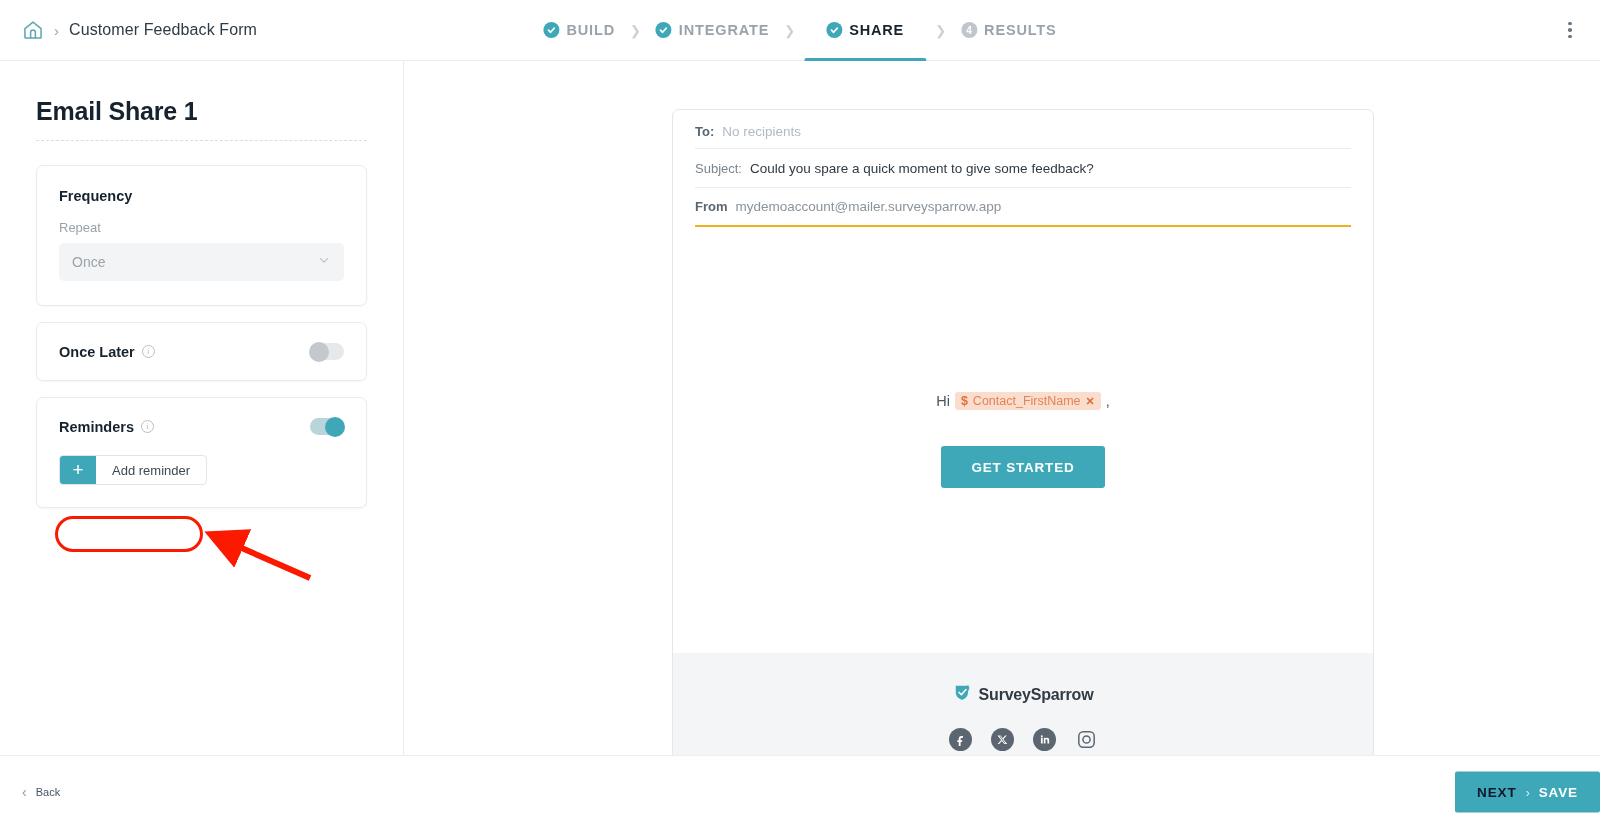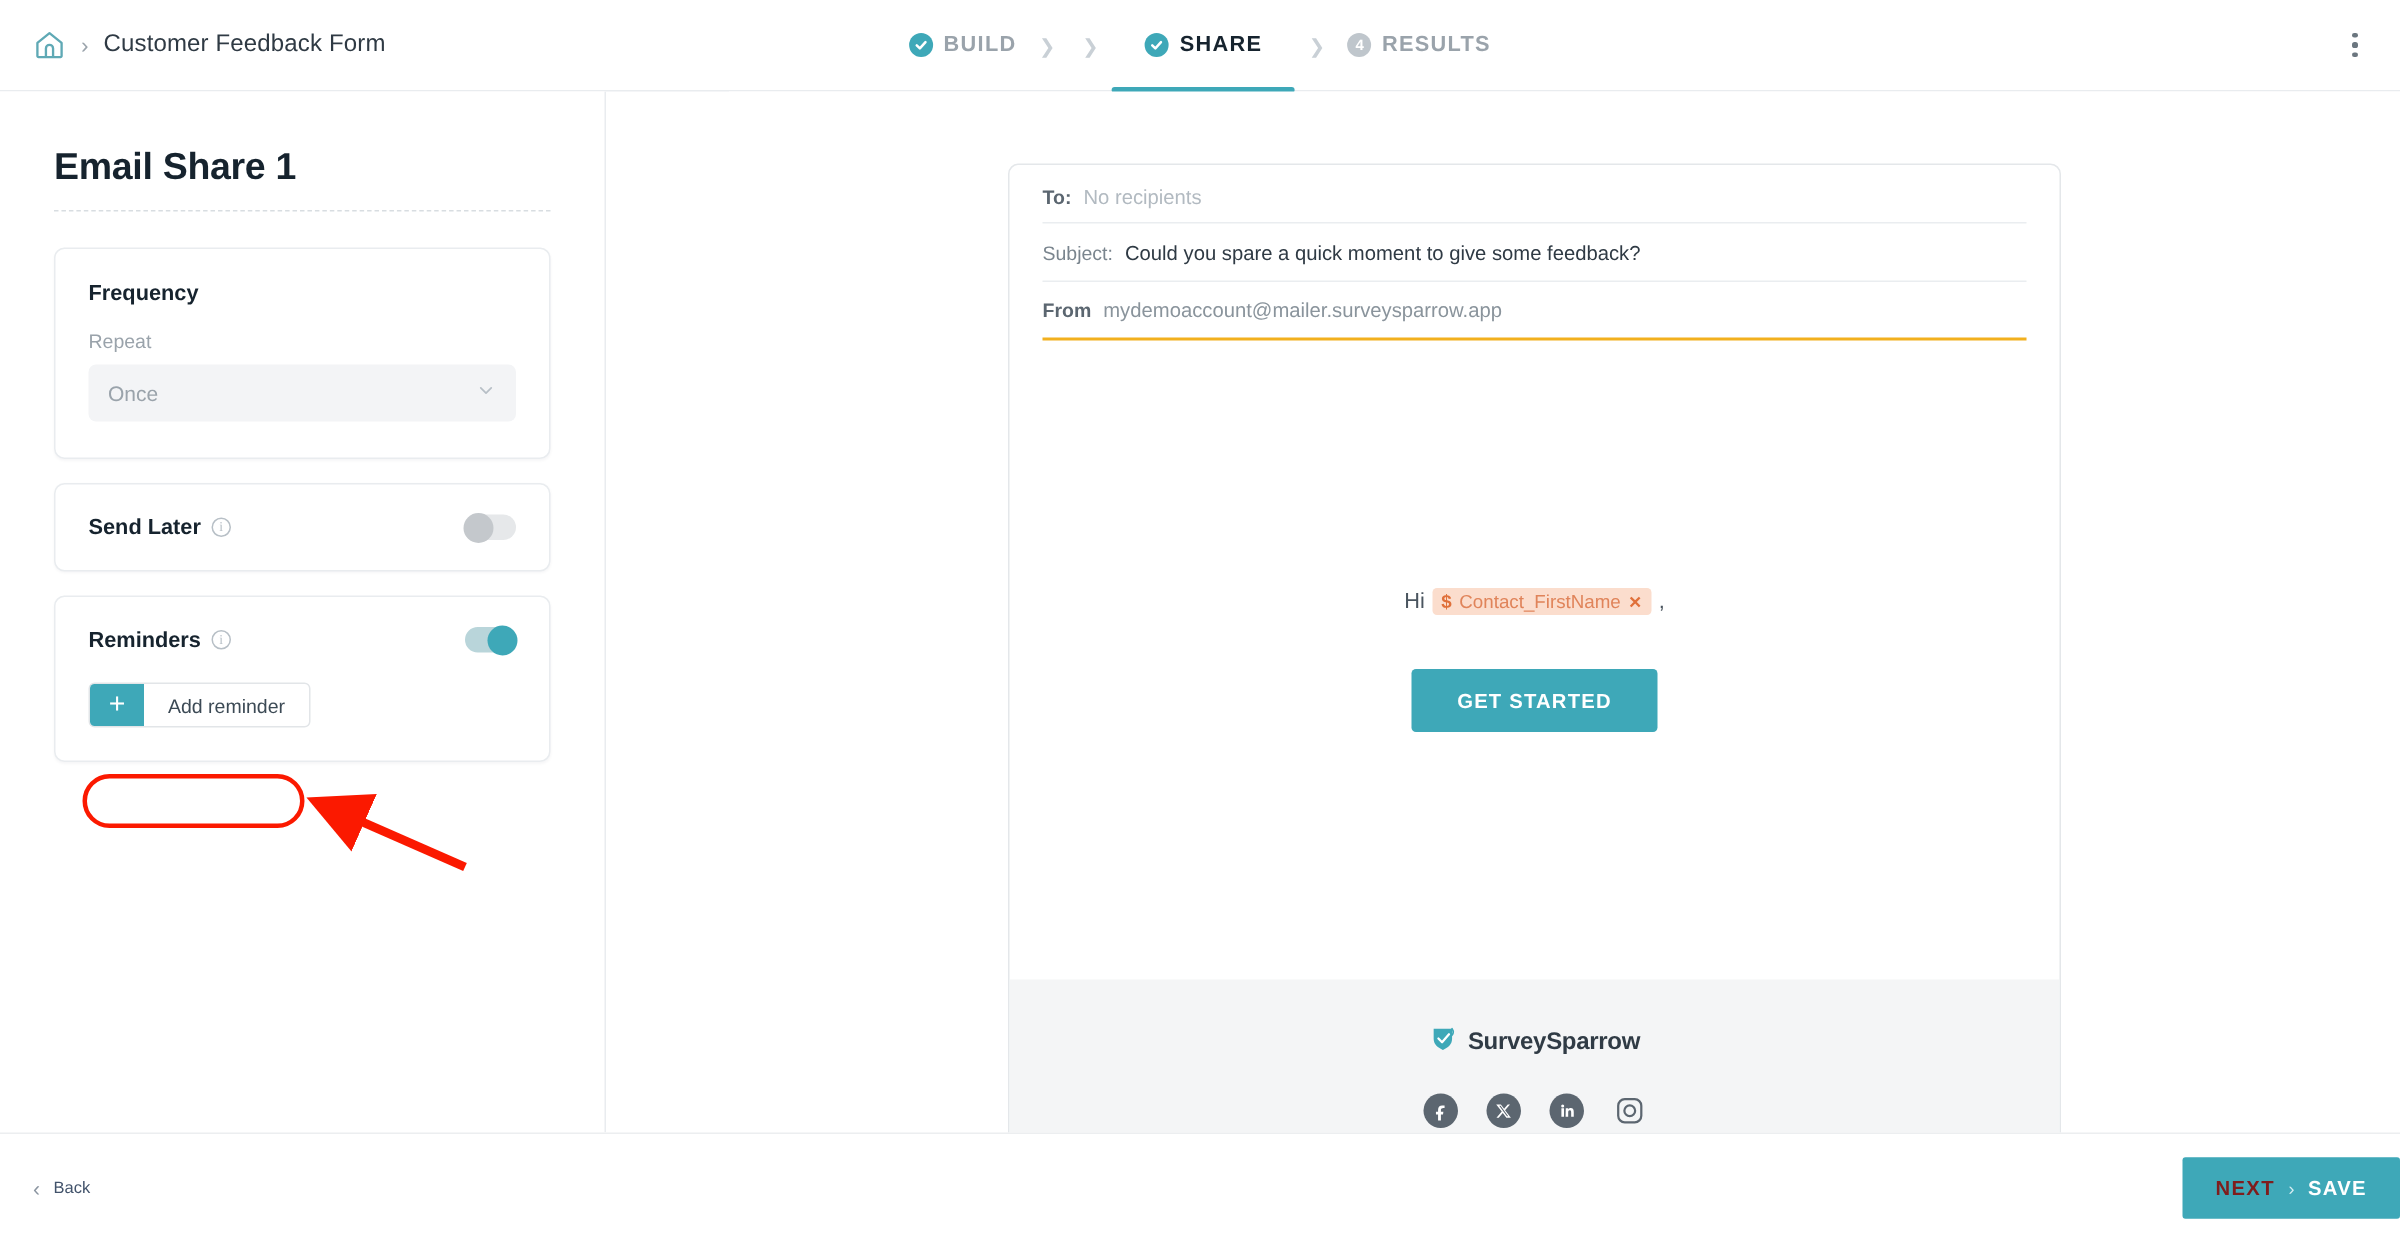--- a/index.html
+++ b/index.html
@@ -143,21 +143,21 @@
   
   .bottombar { position:absolute; left:0; bottom:0; width:1600px; height:73px; background:#fff; border-top:1px solid #eceef0; }
   .back { position:absolute; left:22px; top:50%; transform:translateY(-50%); display:flex; align-items:center; gap:9px; cursor:pointer; }
   .back .lbl { font-size:11px; color:#42536b; }
   .back .ch { color:#8b95a1; font-size:14px; }
   .next {
     position:absolute; right:0px; top:50%; transform:translateY(-50%);
     background:#3ea8b8; color:#fff; height:41px; display:flex; align-items:center; gap:9px;
     padding:0 22px; cursor:pointer; border-radius:2px;
   }
-  .next .n1 { font-size:13.5px; letter-spacing:.9px; color:#7f1d1d; font-weight:600; }
+  .next .n1 { font-size:13.5px; letter-spacing:.9px; color:#0f172a; font-weight:600; }
   .next .n2 { font-size:13.5px; letter-spacing:.9px; color:#fff; font-weight:700; }
   .next .ngt { color:#d8eef2; font-size:12px; }
 </style>
 </head>
 <body>
 
 <div class="app">
 
   <div class="topbar">
     <div class="home-btn">
@@ -176,20 +176,30 @@
           <span class="step-check">
             <svg width="10" height="10" viewBox="0 0 24 24" fill="none" stroke="#fff" stroke-width="4" stroke-linecap="round" stroke-linejoin="round">
                 <path d="M5 12.5 10 17.5 19 7.5"></path>
               </svg>
           </span>
           <span class="lbl">BUILD</span>
         </div>
       </div>
       <span class="step-arrow">❯</span>
 
+      <div class="step-wrap">
+        <div class="step">
+          <span class="step-check">
+            <svg width="10" height="10" viewBox="0 0 24 24" fill="none" stroke="#fff" stroke-width="4" stroke-linecap="round" stroke-linejoin="round">
+                <path d="M5 12.5 10 17.5 19 7.5"></path>
+              </svg>
+          </span>
+          <span class="lbl">INTEGRATE</span>
+        </div>
+      </div>
       <span class="step-arrow">❯</span>
 
       <div class="step-wrap" style="padding:0 16px;">
         <div class="step active">
           <span class="step-check">
             <svg width="10" height="10" viewBox="0 0 24 24" fill="none" stroke="#fff" stroke-width="4" stroke-linecap="round" stroke-linejoin="round">
                 <path d="M5 12.5 10 17.5 19 7.5"></path>
               </svg>
           </span>
           <span class="lbl">SHARE</span>
@@ -229,21 +239,21 @@
                 <path d="M6 9.5 12 15.5 18 9.5"></path>
               </svg>
           </span>
         </div>
       </div>
     </div>
 
     <div class="row-card">
       <div class="row-head">
         <div class="row-left">
-          <span class="row-title">Send Later</span>
+          <span class="row-title">Once Later</span>
           <i class="info-i">i</i>
         </div>
         <div class="toggle off">
             <span class="knob"></span>
           </div>
       </div>
     </div>
 
     <div class="row-card">
       <div class="row-head">

